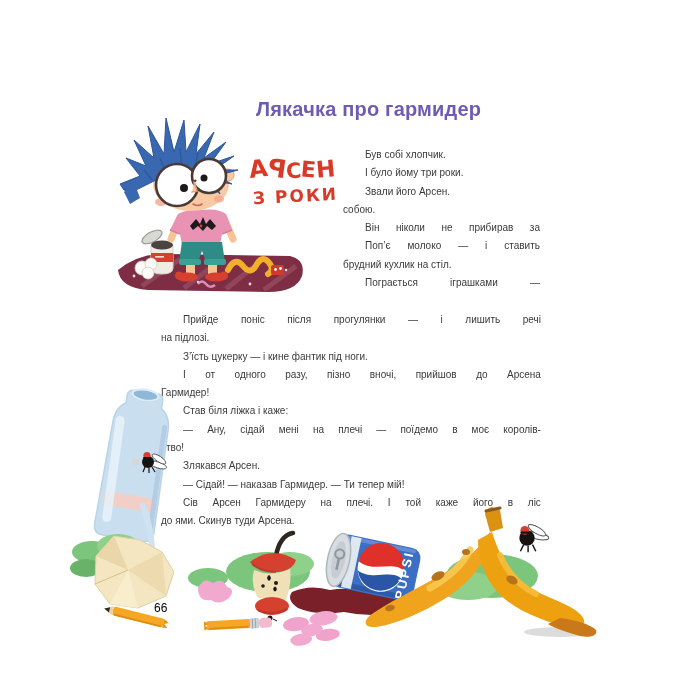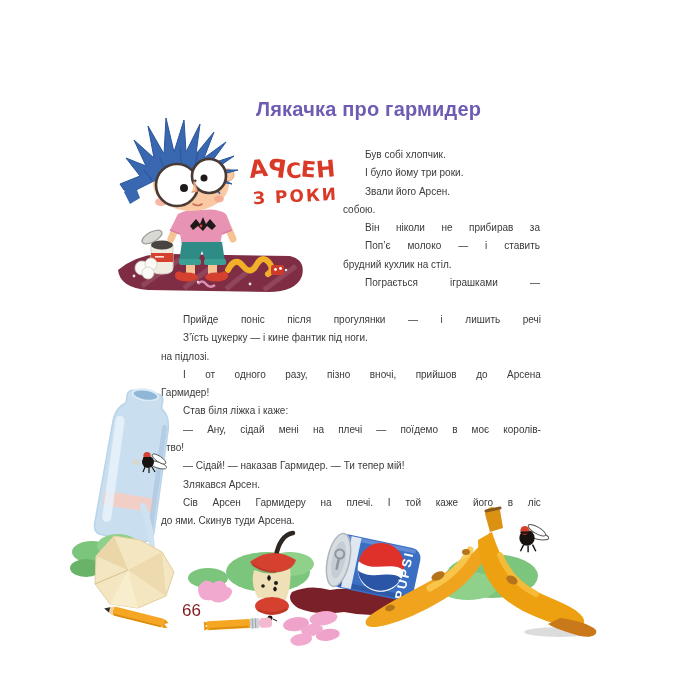--- a/index.html
+++ b/index.html
@@ -19,21 +19,21 @@
   .age{position:absolute;left:253px;top:186px;color:#D93A28;
        font-family:"DejaVu Sans",sans-serif;font-weight:bold;font-size:17px;
        letter-spacing:2px;transform:rotate(-3deg);}
   
   .block{position:absolute;color:#3A3A3A;}
   .col-block{left:343px;top:146px;width:197px;}
   .full-block{left:161px;top:311px;width:380px;}
   .line{height:18.3px;line-height:18.3px;font-size:10px;white-space:nowrap;}
   .line.ind{padding-left:22px;}
   .line.j{display:flex;justify-content:space-between;}
-  .pagenum{position:absolute;left:182px;top:601px;font-size:17px;color:#7f1d1d;}
+  .pagenum{position:absolute;left:154px;top:601px;font-size:12px;color:#000000;}
   svg{position:absolute;display:block;}
   #boy-svg{left:100px;top:118px;}
   #scene-svg{left:0px;top:380px;}
 </style>
 </head>
 <body>
 
 <div id="page">
 
   <div class="title">Лякачка про гармидер</div>
@@ -162,22 +162,22 @@
   <div class="line ind j">
         <span>Прийде</span>
         <span>поніс</span>
         <span>після</span>
         <span>прогулянки</span>
         <span>—</span>
         <span>і</span>
         <span>лишить</span>
         <span>речі</span>
       </div>
+      <div class="line">на підлозі.</div>
       <div class="line ind">З’їсть цукерку — і кине фантик під ноги.</div>
-      <div class="line">на підлозі.</div>
       <div class="line ind j">
         <span>І</span>
         <span>от</span>
         <span>одного</span>
         <span>разу,</span>
         <span>пізно</span>
         <span>вночі,</span>
         <span>прийшов</span>
         <span>до</span>
         <span>Арсена</span>
@@ -191,22 +191,22 @@
         <span>мені</span>
         <span>на</span>
         <span>плечі</span>
         <span>—</span>
         <span>поїдемо</span>
         <span>в</span>
         <span>моє</span>
         <span>королів-</span>
       </div>
       <div class="line">ство!</div>
+      <div class="line ind">Злякався Арсен.</div>
       <div class="line ind">— Сідай! — наказав Гармидер. — Ти тепер мій!</div>
-      <div class="line ind">Злякався Арсен.</div>
       <div class="line ind j">
         <span>Сів</span>
         <span>Арсен</span>
         <span>Гармидеру</span>
         <span>на</span>
         <span>плечі.</span>
         <span>І</span>
         <span>той</span>
         <span>каже</span>
         <span>його</span>

